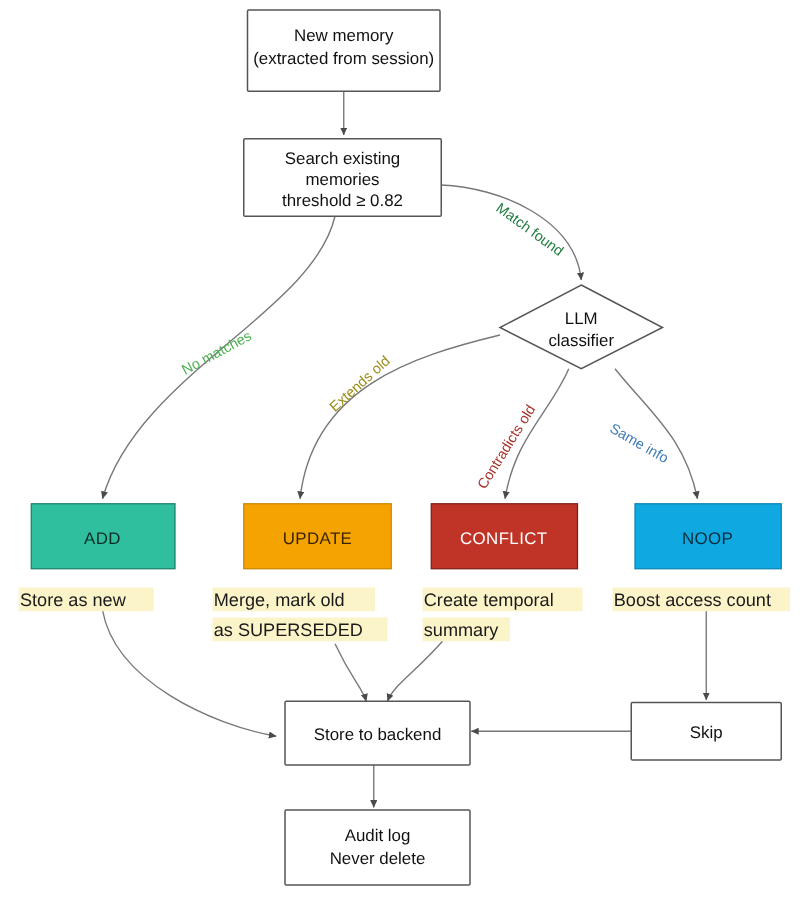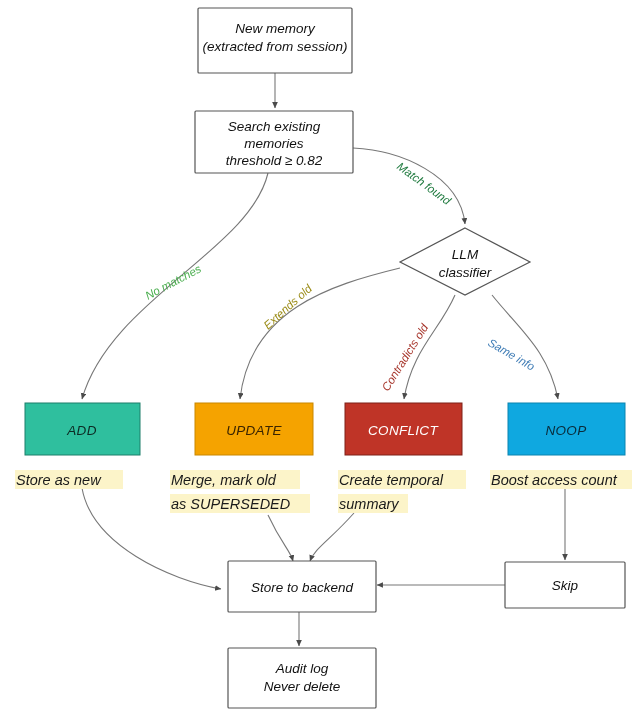--- a/index.html
+++ b/index.html
@@ -1,18 +1,18 @@
 <!DOCTYPE html>
 <html><head>
 <meta charset="utf-8">
 <style>
   html,body{margin:0;padding:0;background:#ffffff;}
   body{width:640px;height:726px;overflow:hidden;
        font-family:"Liberation Sans","DejaVu Sans",sans-serif;}
-  #canvas{position:relative;width:530px;height:726px;font-style:italic;}
+  #canvas{position:relative;width:530px;height:726px;}
   svg{position:absolute;left:0;top:0;width:640px;height:726px;}
   .node-label{font-size:13.5px;fill:#111111;text-anchor:middle;
               font-family:"Liberation Sans","DejaVu Sans",sans-serif;}
   .action-label{font-size:13.5px;text-anchor:middle;letter-spacing:.3px;
                 font-family:"Liberation Sans","DejaVu Sans",sans-serif;}
   .edge-label{font-size:11.5px;
               font-family:"Liberation Sans","DejaVu Sans",sans-serif;}
   .caption{font-size:14.5px;fill:#1a1a1a;
            font-family:"Liberation Sans","DejaVu Sans",sans-serif;}
   .edge{fill:none;stroke:#777777;stroke-width:1.1;}

